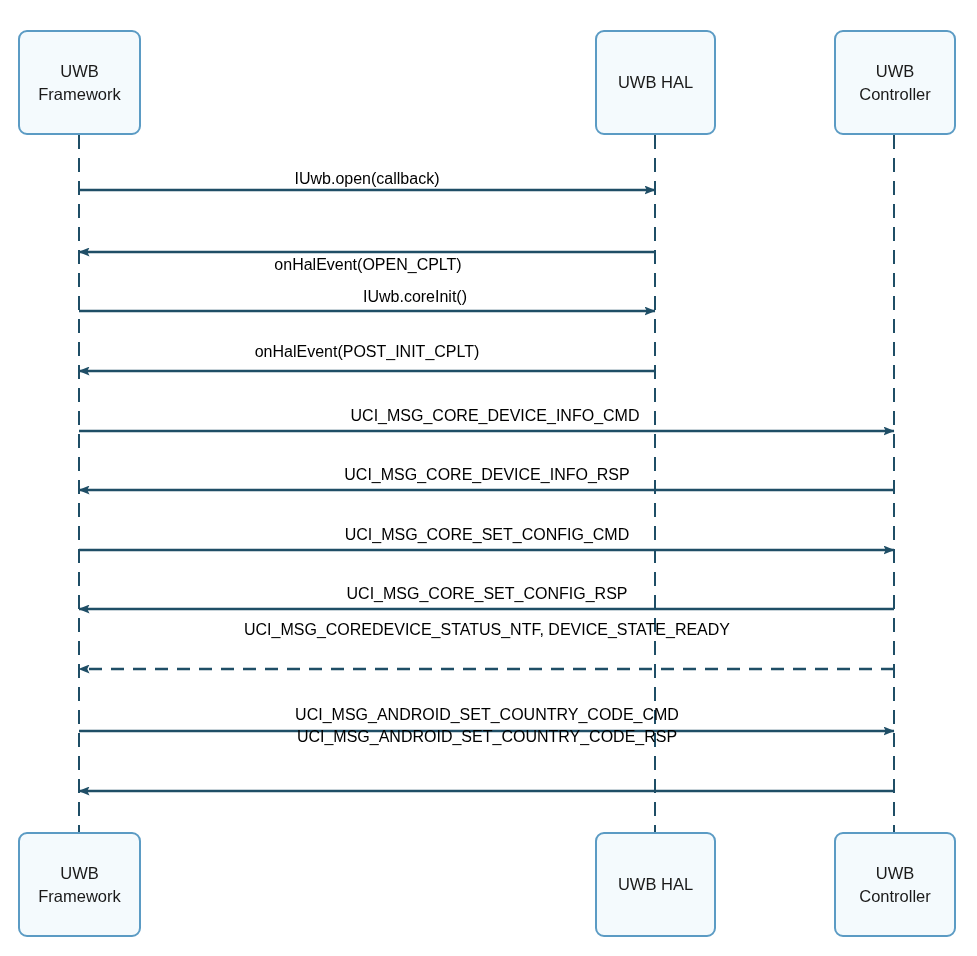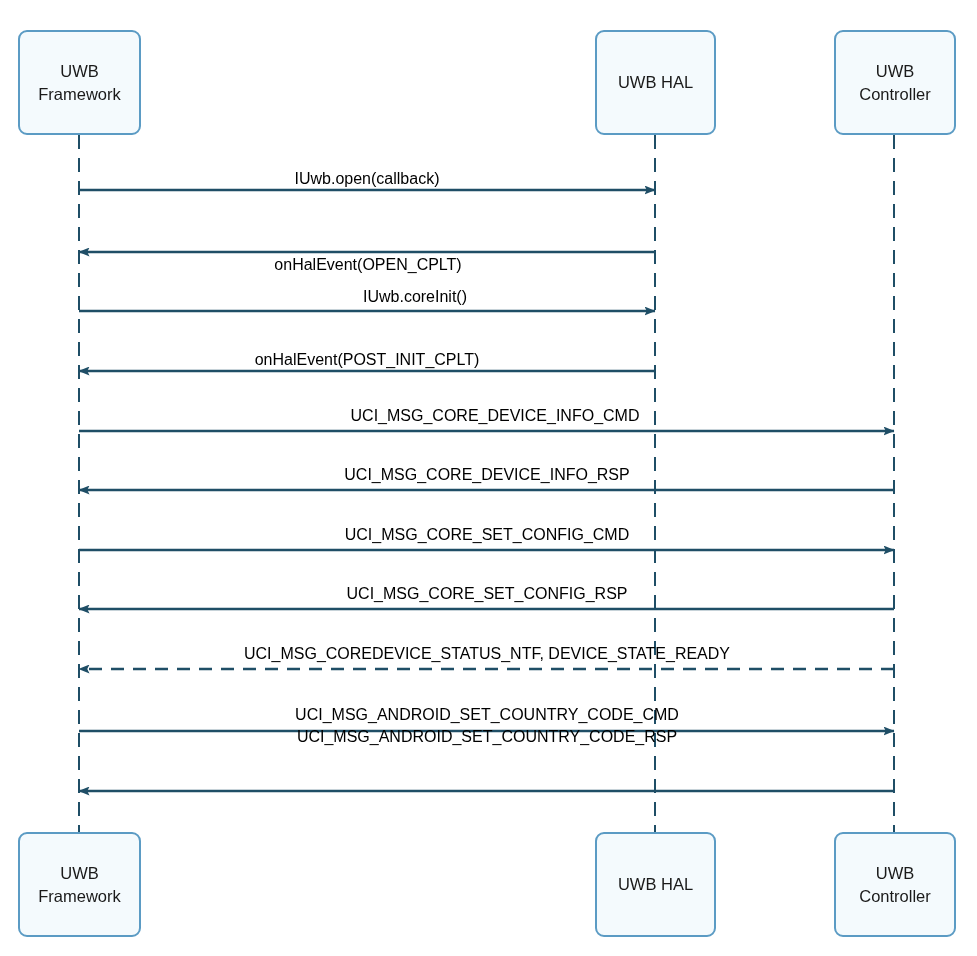--- a/index.html
+++ b/index.html
@@ -113,22 +113,22 @@
       </div>
       <div class="participant-box" style="left: 834px; top: 832px; width: 122px; height: 105px;">
         <span class="participant-label">UWB
 Controller</span>
       </div>
     </div>
   <div id="labels">
       <div class="msg-label" style="left: 367px; top: 170px;">IUwb.open(callback)</div>
       <div class="msg-label" style="left: 368px; top: 228px; margin-top: 28px;">onHalEvent(OPEN_CPLT)</div>
       <div class="msg-label" style="left: 367px; top: 288px; margin-left: 48px;">IUwb.coreInit()</div>
-      <div class="msg-label" style="left: 367px; top: 351px;">onHalEvent(POST_INIT_CPLT)</div>
+      <div class="msg-label" style="left: 367px; top: 343px;">onHalEvent(POST_INIT_CPLT)</div>
       <div class="msg-label" style="left: 487px; top: 407px; margin-left: 8px;">UCI_MSG_CORE_DEVICE_INFO_CMD</div>
       <div class="msg-label" style="left: 487px; top: 466px;">UCI_MSG_CORE_DEVICE_INFO_RSP</div>
       <div class="msg-label" style="left: 487px; top: 526px; text-align: right;">UCI_MSG_CORE_SET_CONFIG_CMD</div>
       <div class="msg-label" style="left: 487px; top: 585px; text-align: right;">UCI_MSG_CORE_SET_CONFIG_RSP</div>
-      <div class="msg-label" style="left: 487px; top: 645px;">UCI_MSG_COREDEVICE_STATUS_NTF, DEVICE_STATE_READY</div>
+      <div class="msg-label" style="left: 487px; top: 621px;">UCI_MSG_COREDEVICE_STATUS_NTF, DEVICE_STATE_READY</div>
       <div class="msg-label" style="left: 487px; top: 706px; text-align: right;">UCI_MSG_ANDROID_SET_COUNTRY_CODE_CMD</div>
       <div class="msg-label" style="left: 487px; top: 728px;">UCI_MSG_ANDROID_SET_COUNTRY_CODE_RSP</div>
     </div>
 </div>
 
 </body></html>

